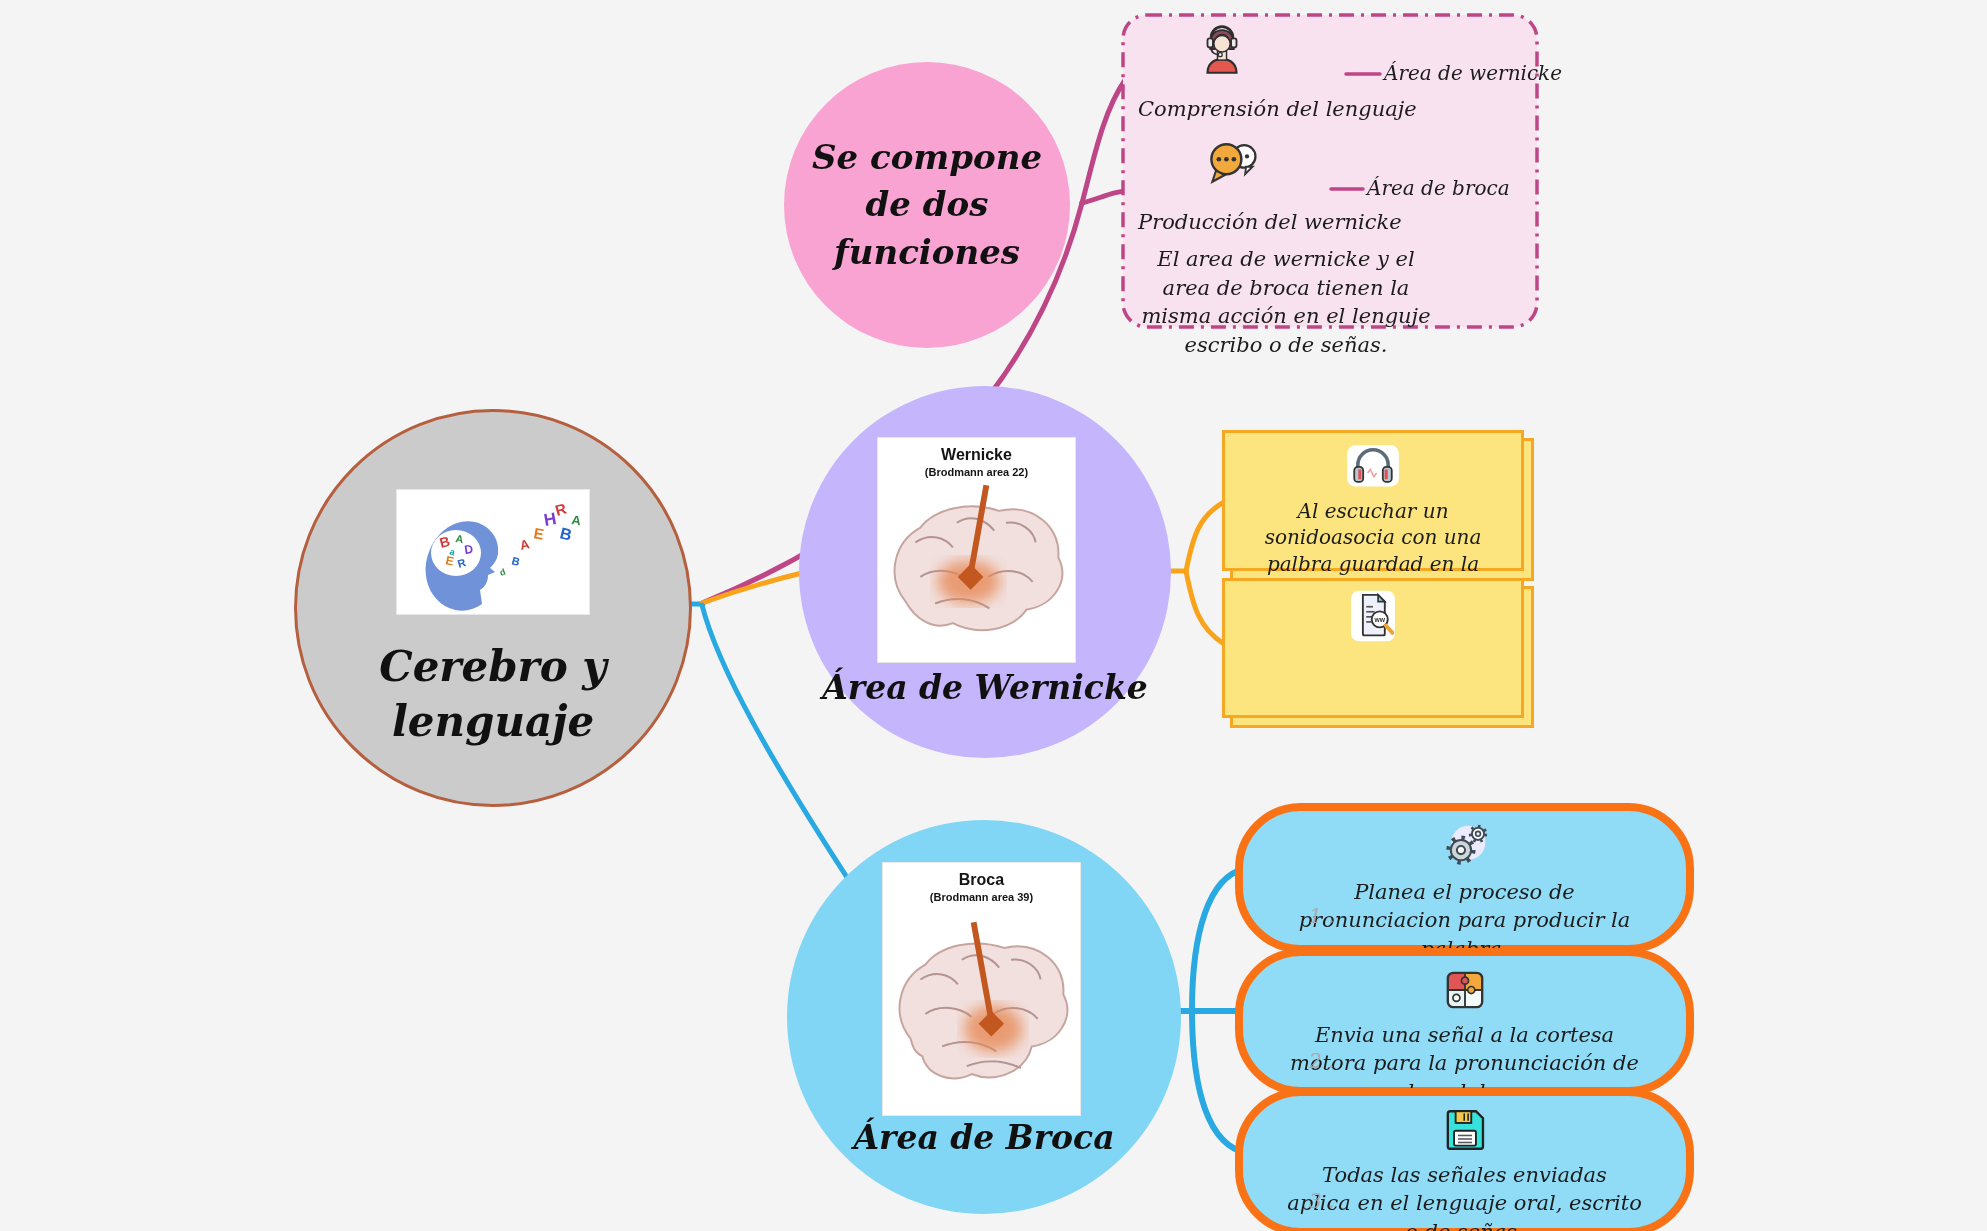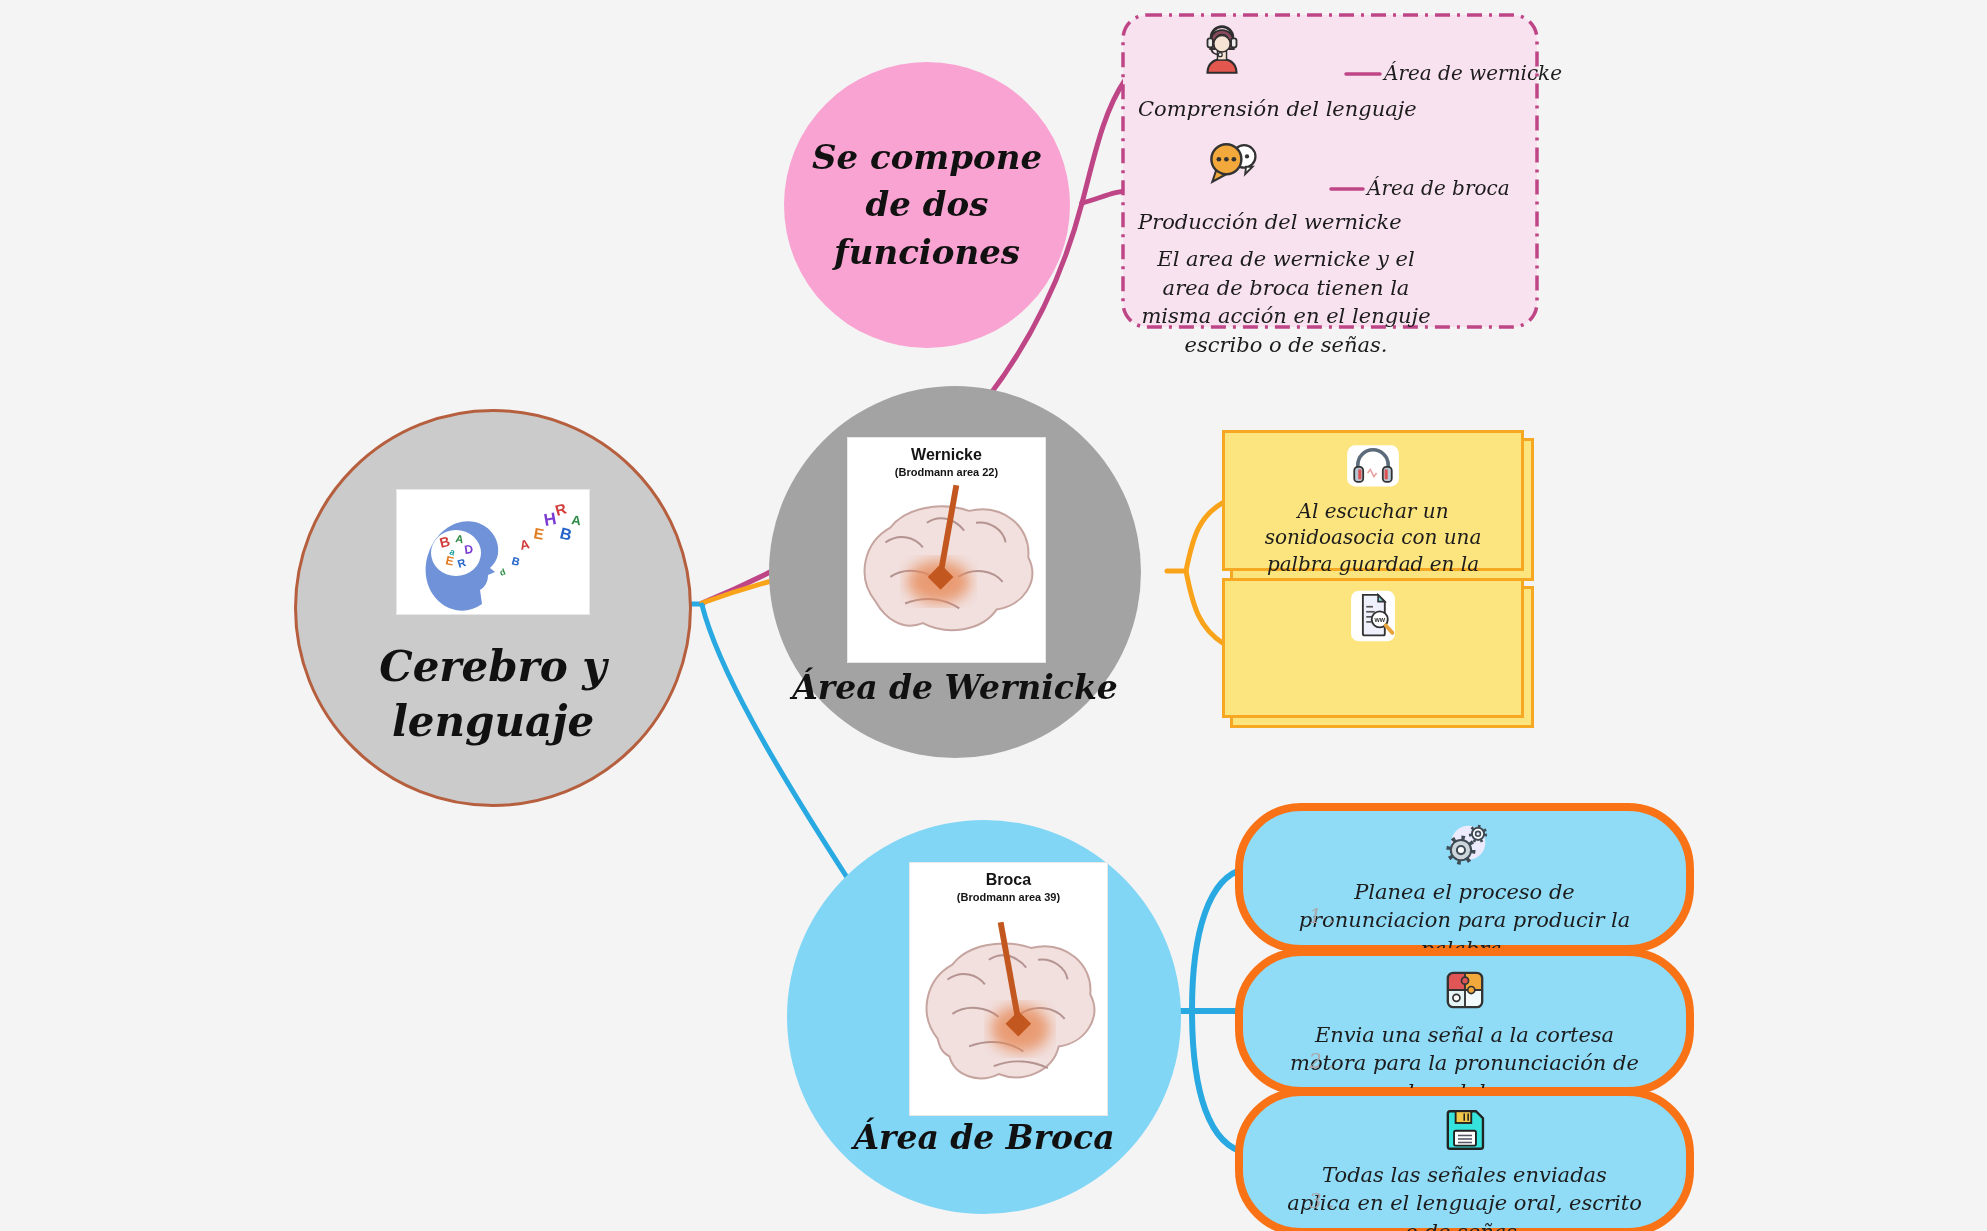--- a/index.html
+++ b/index.html
@@ -6,35 +6,35 @@
   #canvas{position:relative;width:1987px;height:1231px;background:#f5f4f5;overflow:hidden;
           font-family:"DejaVu Serif",serif;color:#1d1d1d;}
   .abs{position:absolute;}
   svg.edges{position:absolute;left:0;top:0;z-index:1;}
   .node{z-index:2;}
 
   
   .circle{border-radius:50%;display:flex;align-items:center;justify-content:center;text-align:center;}
   .circle-gray{left:294px;top:409px;width:392px;height:392px;background:#cbcbcb;border:3px solid #b65f3e;}
   .circle-pink{left:784px;top:62px;width:286px;height:286px;background:#f8a3d1;}
-  .circle-yellow{left:769px;top:386px;width:372px;height:372px;background:#a3a3a3;}
+  .circle-yellow{left:799px;top:386px;width:372px;height:372px;background:#c4b5fd;}
   .circle-blue{left:787px;top:820px;width:394px;height:394px;background:#81d6f5;}
 
   .node-title{font-weight:bold;font-style:italic;color:#111;}
   .root-title{position:absolute;left:0;top:228px;width:100%;font-size:42px;line-height:1.3;}
   .pink-title{font-size:34px;line-height:1.4;}
   .yellow-title{position:absolute;left:0;top:282px;width:100%;font-size:33px;}
   .blue-title{position:absolute;left:0;top:298px;width:100%;font-size:33px;}
   .node-title span{display:block;}
 
   
   .img-card{position:absolute;background:#fff;box-shadow:0 0 0 1px #e8e8e8;}
   .root-img{left:100px;top:78px;width:192px;height:124px;}
   .wernicke-img{left:79px;top:52px;width:197px;height:224px;}
-  .broca-img{left:96px;top:43px;width:197px;height:252px;margin-left:27px;}
+  .broca-img{left:96px;top:43px;width:197px;height:252px;}
   .brain-label{position:absolute;left:0;width:100%;text-align:center;
                font-family:"Liberation Sans",sans-serif;font-style:normal;color:#141414;}
   .brain-title{top:8px;font-size:16px;font-weight:bold;}
   .brain-sub{top:28px;font-size:11px;font-weight:bold;}
 
   
   .dashed-box{left:1120px;top:12px;width:420px;height:318px;z-index:2;}
   .detail-text{position:absolute;font-style:italic;font-size:21px;color:#1c1c1c;white-space:nowrap;}
   .inline-label{position:absolute;font-style:italic;font-size:20px;color:#1c1c1c;white-space:nowrap;}
   .note-text{position:absolute;font-style:italic;font-size:21px;color:#1c1c1c;

